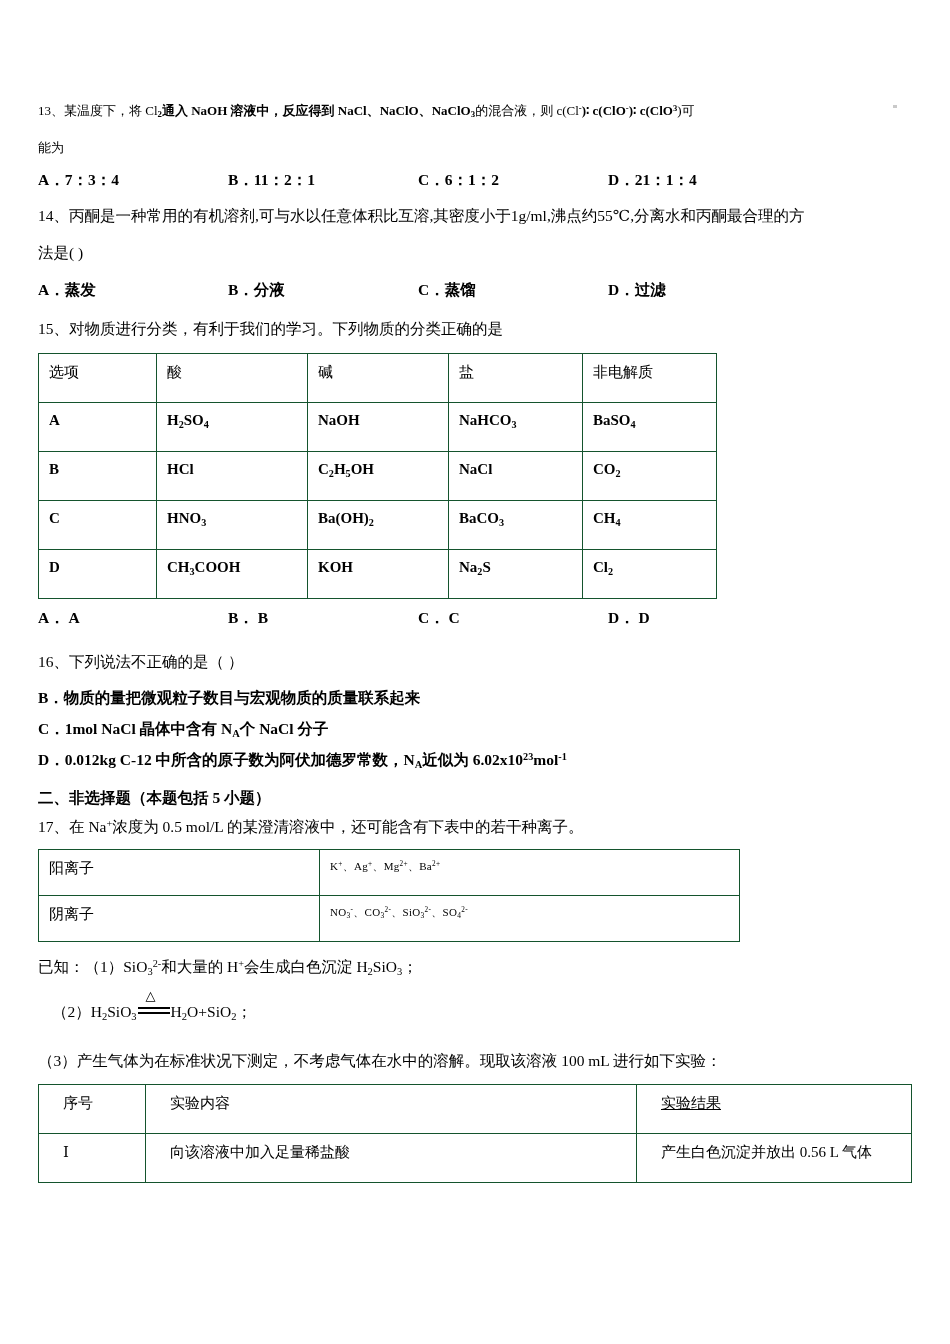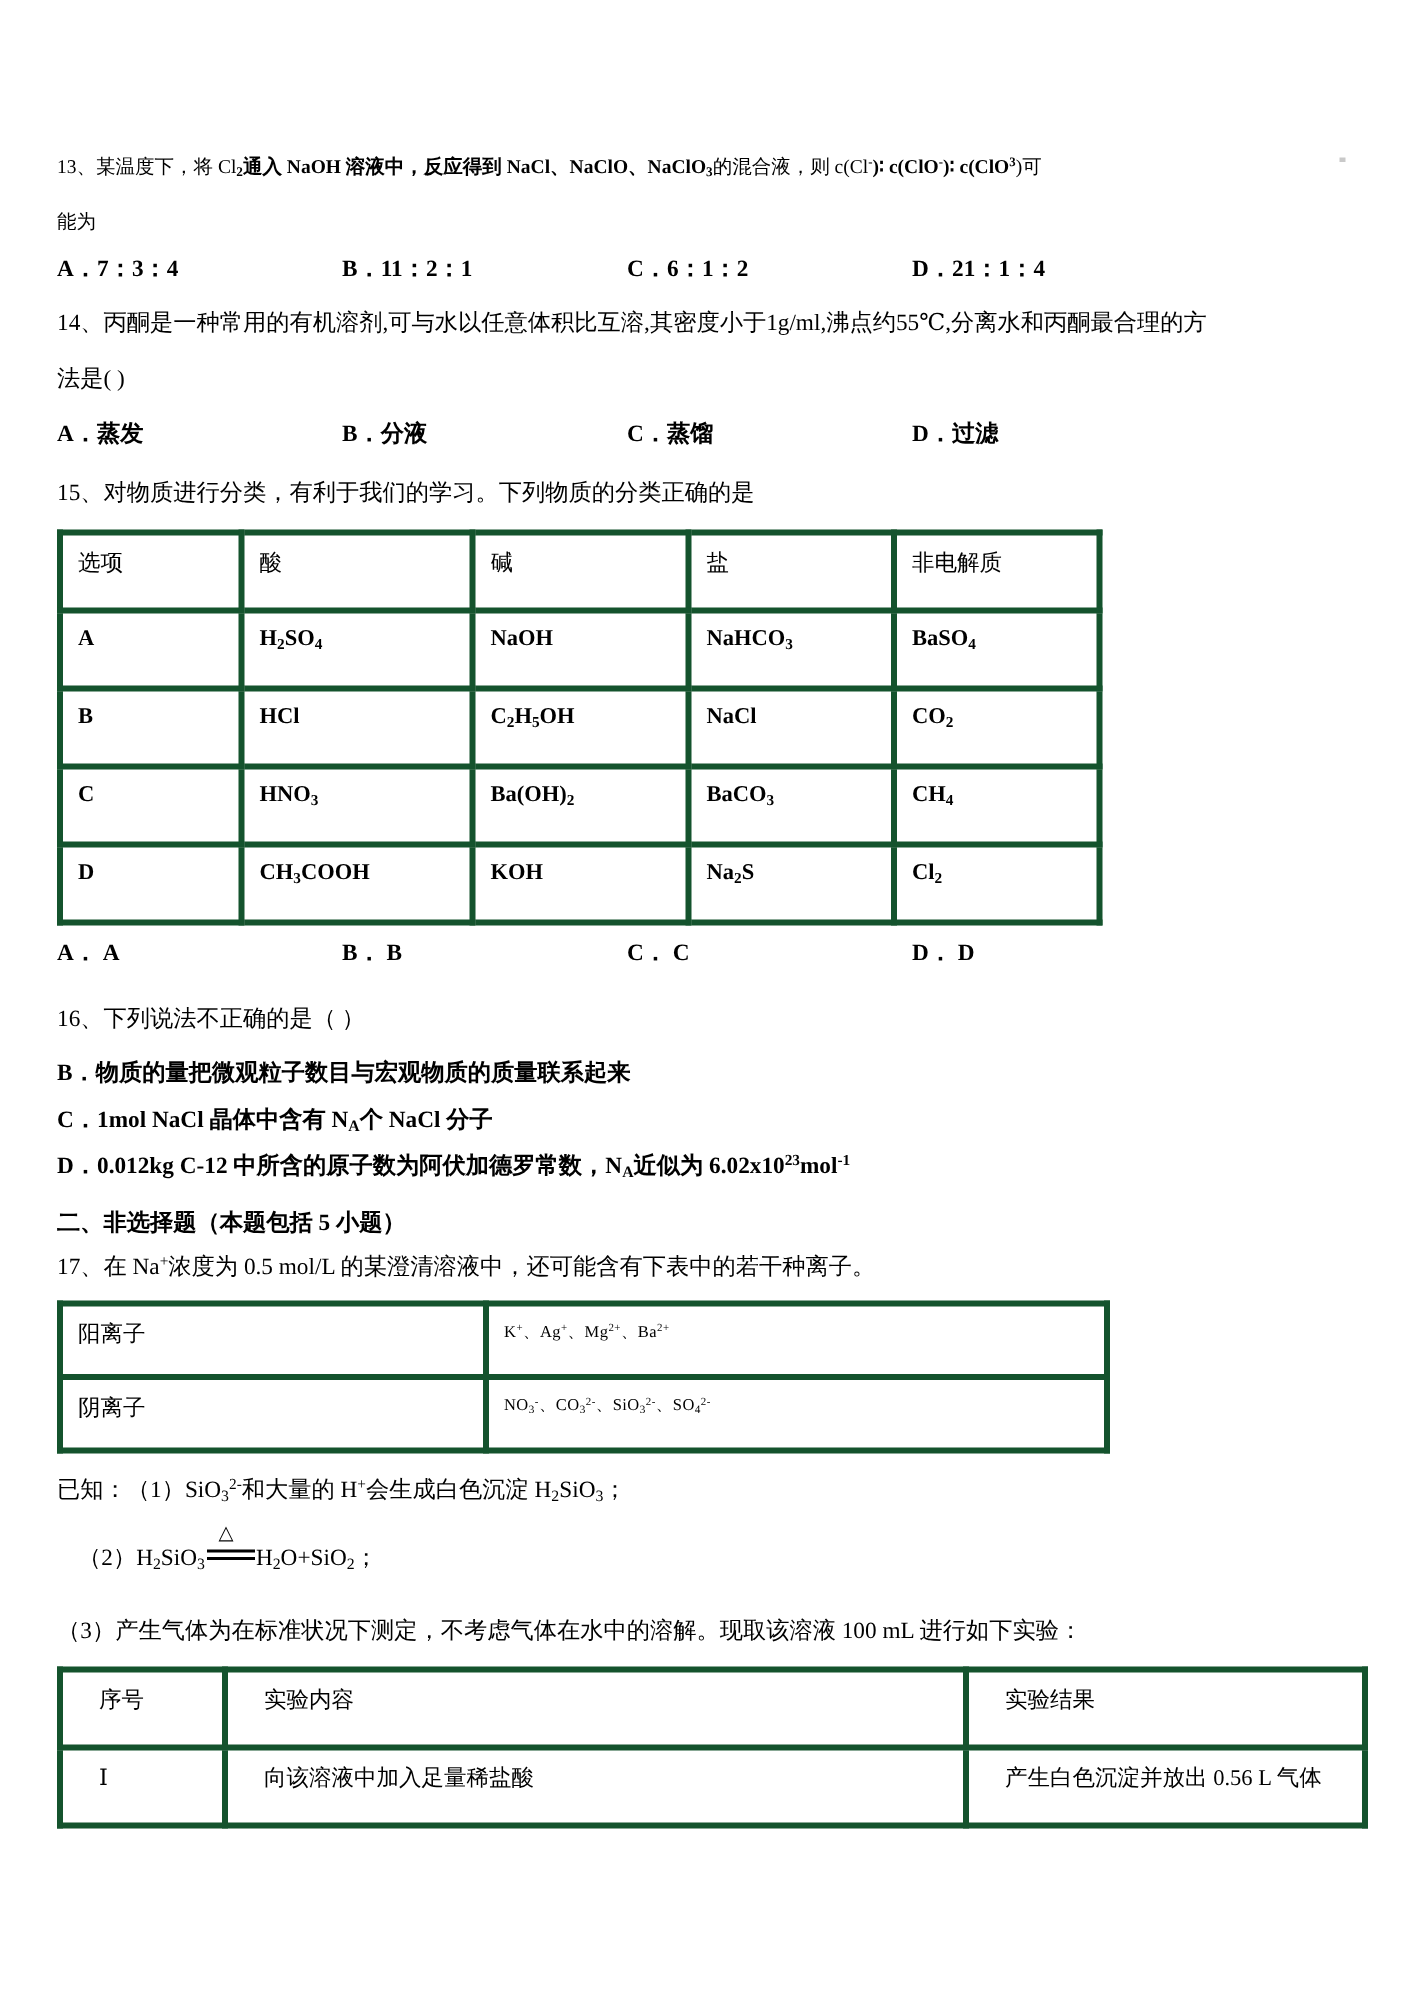--- a/index.html
+++ b/index.html
@@ -62,21 +62,21 @@
 
   sub { font-size: 0.68em; vertical-align: -0.26em; line-height: 0; }
   sup { font-size: 0.66em; vertical-align: 0.50em; line-height: 0; }
 
   
   table.grid {
     border-collapse: collapse;
     table-layout: fixed;
   }
   table.grid td {
-    border: 4px solid #14532d;
+    border: 1px solid #14532d;
     vertical-align: top;
     padding: 9px 8px 9px 10px;
     font-size: 15px;
   }
 
   
   #table-classification { width: 583px; margin: 0; }
   #table-classification td { height: 30px; font-weight: bold; }
   #table-classification td.hd { font-weight: normal; }
   .c-opt  { width: 99px; }
@@ -89,21 +89,21 @@
   #table-ions { width: 702px; margin: 0; }
   #table-ions td { height: 27px; }
   #table-ions td.k { width: 262px; }
   #table-ions td.v { font-size: 11px; letter-spacing: 0.3px; }
 
   
   #table-experiment { width: 874px; margin: 0; }
   #table-experiment td { height: 30px; padding-left: 24px; }
   .e-no  { width: 74px; }
   .e-cnt { width: 458px; }
-  .e-res { width: auto; }
+  .e-res { width: auto; text-decoration: underline; }
 
   
   .rxn {
     display: inline-block;
     position: relative;
     width: 34px;
     height: 1em;
     vertical-align: baseline;
   }
   .rxn .tri {

